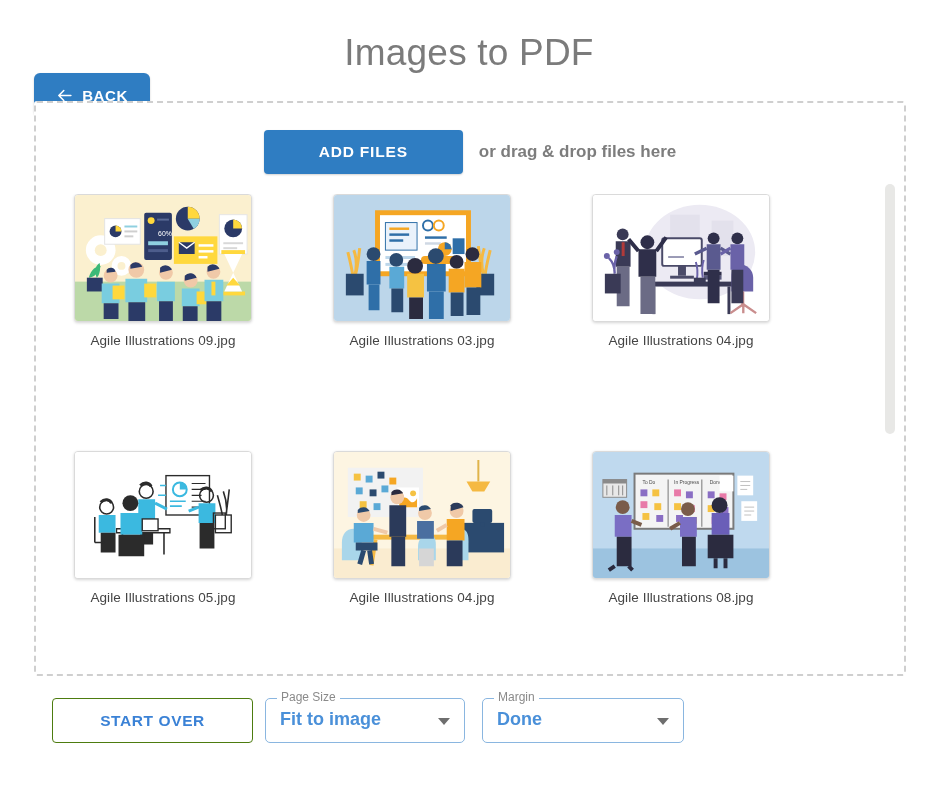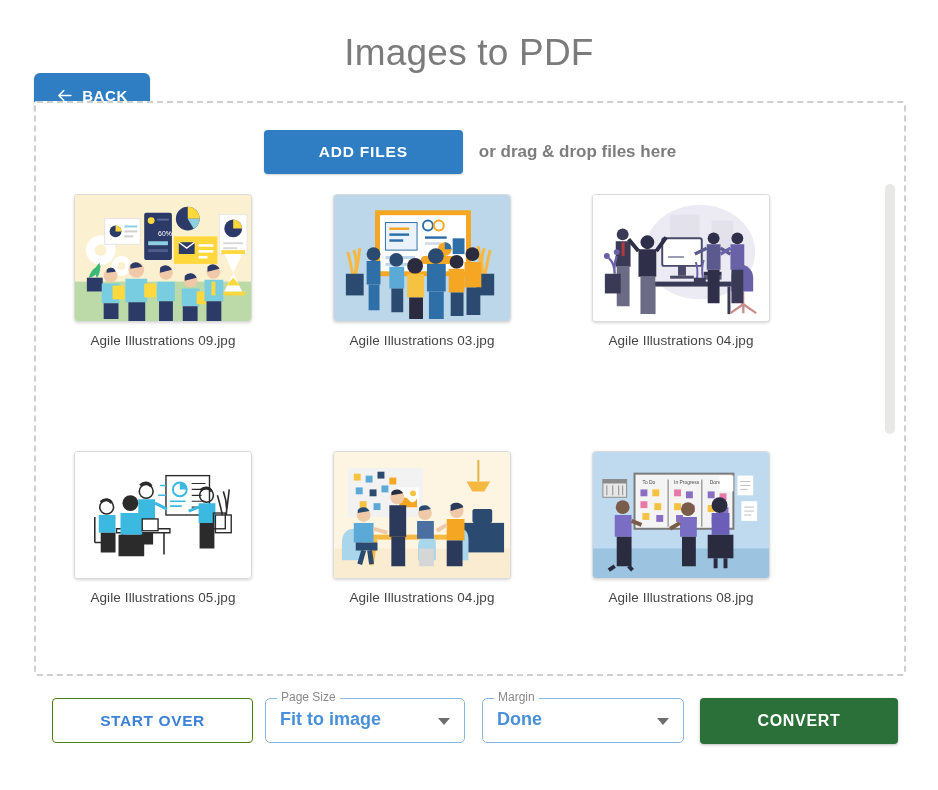--- a/index.html
+++ b/index.html
@@ -578,15 +578,14 @@
       <span class="value">Fit to image</span>
       <span class="caret"></span>
     </div>
 
     <div class="field" id="margin-field">
       <span class="legend">Margin</span>
       <span class="value">Done</span>
       <span class="caret"></span>
     </div>
 
-    <button class="convert">CONVERT</button>
   </div>
 </div>
 
 </body></html>

